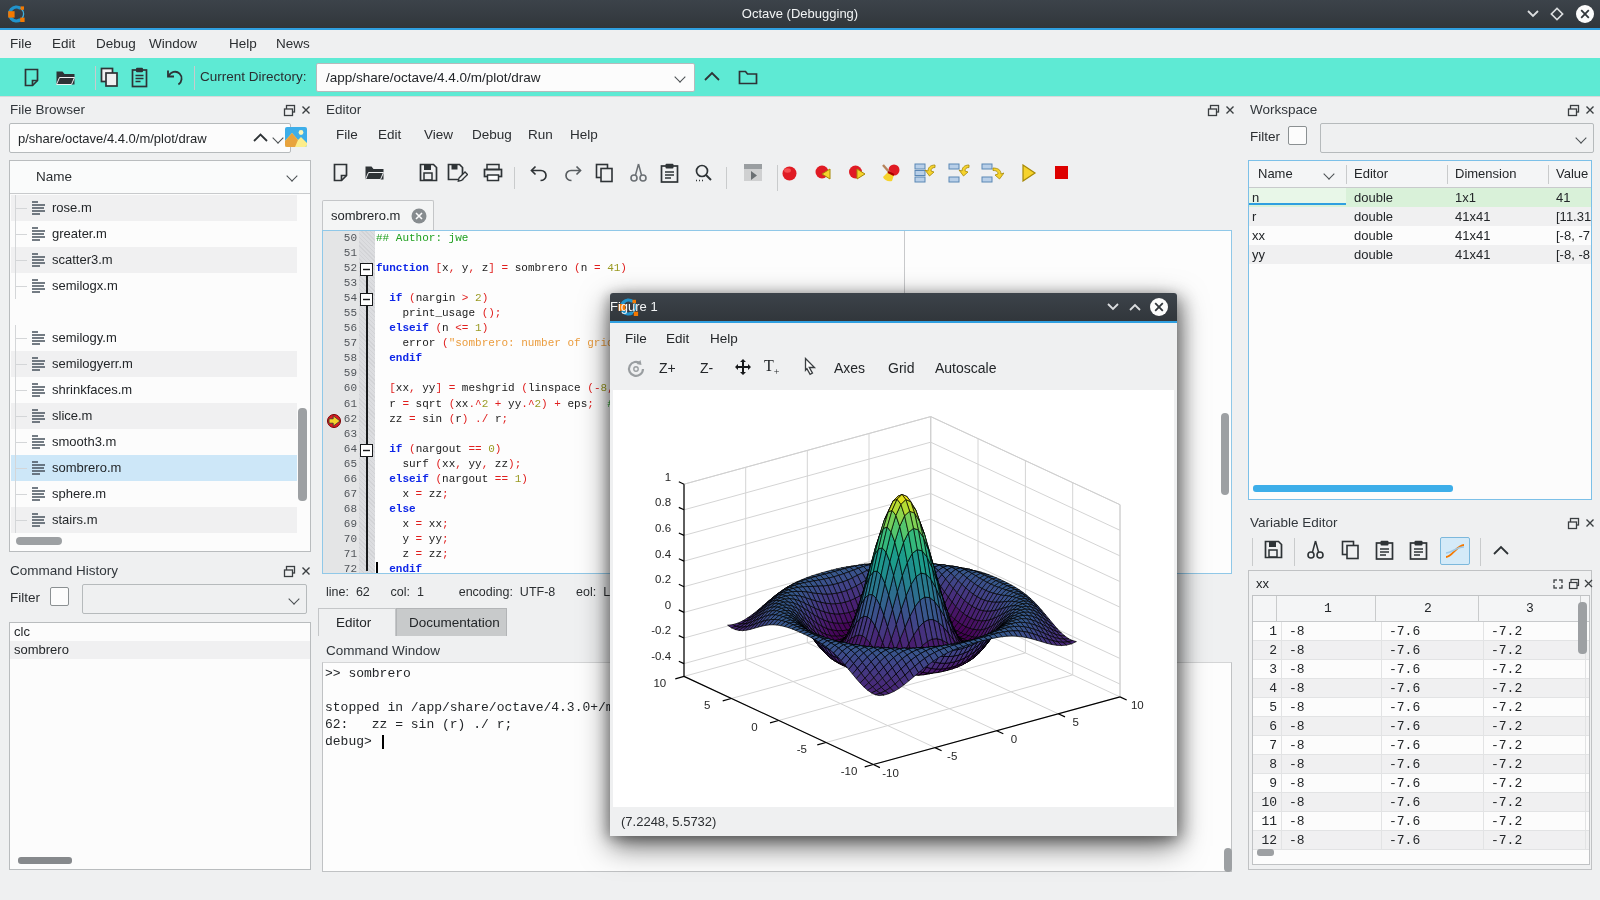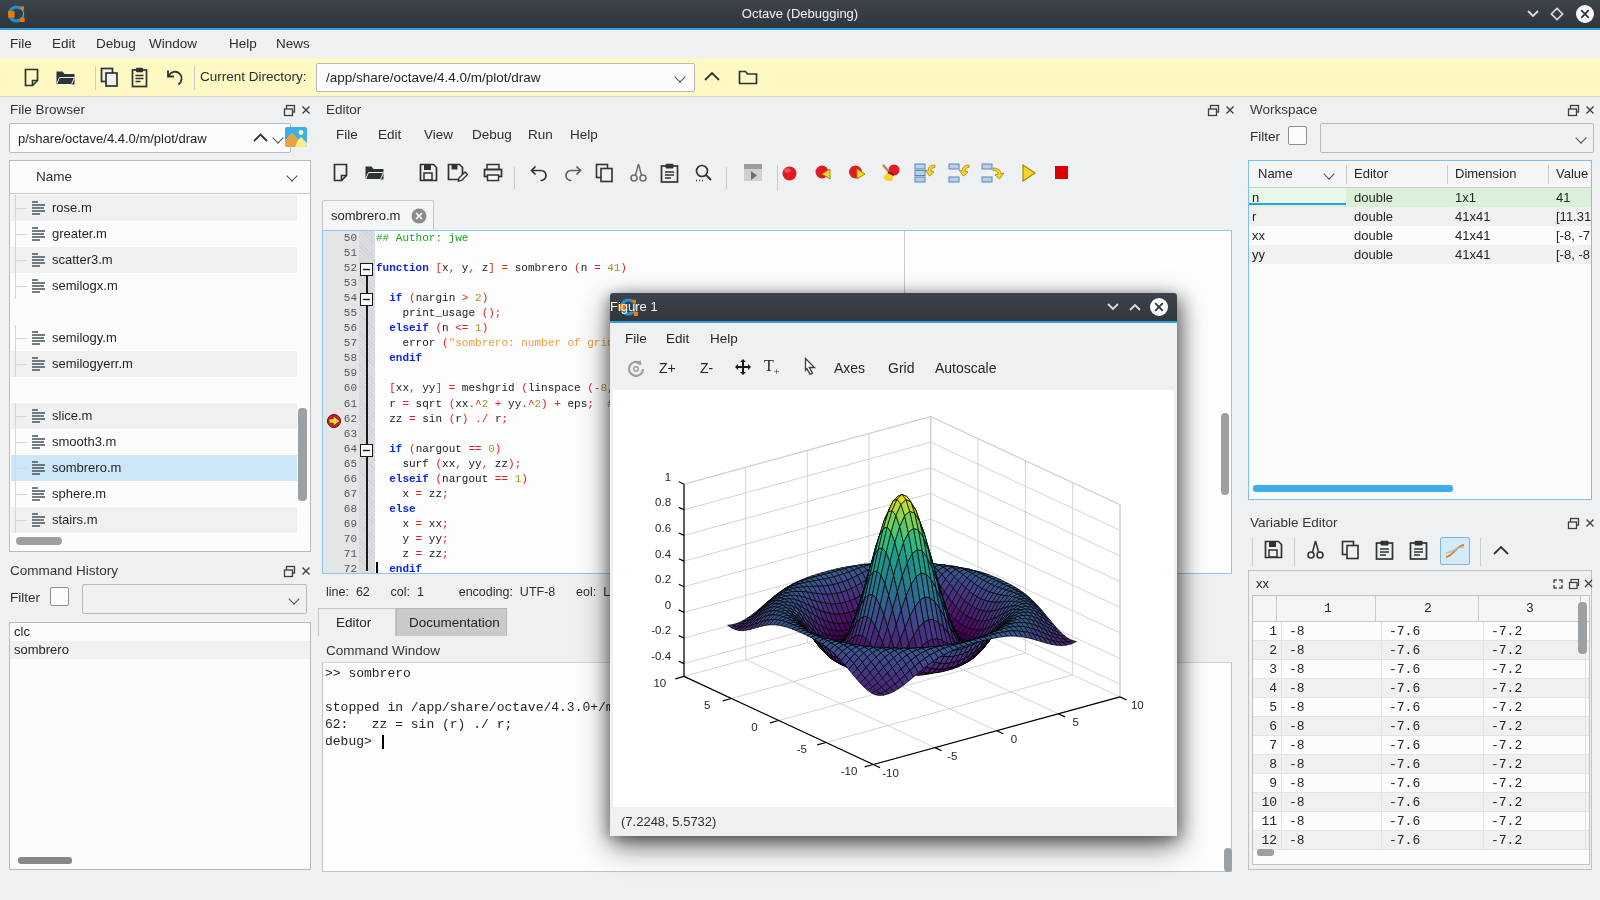--- a/index.html
+++ b/index.html
@@ -1,21 +1,21 @@
 <!DOCTYPE html>
 <html><head><meta charset="utf-8">
 <style>
 *{margin:0;padding:0;box-sizing:border-box}
 html,body{width:1600px;height:900px;overflow:hidden;background:#eff0f1;font-family:"Liberation Sans",sans-serif;color:#232629}
 .abs{position:absolute}
 .titlebar{position:absolute;left:0;top:0;width:1600px;height:30px;background:linear-gradient(#3c434a,#31363b);border-bottom:2px solid #2f9fe0}
 .titlebar .t{position:absolute;width:100%;text-align:center;top:6px;font-size:13px;color:#f2f4f5}
 .menubar{position:absolute;left:0;top:30px;width:1600px;height:28px;background:#eff0f1}
 .menubar span{position:absolute;top:6px;font-size:13.5px;color:#2b2e31}
-.mtoolbar{position:absolute;left:0;top:58px;width:1600px;height:39px;background:#fef9c3;border-bottom:1px solid #d8d9da}
+.mtoolbar{position:absolute;left:0;top:58px;width:1600px;height:39px;background:#5eead4;border-bottom:1px solid #d8d9da}
 .vsep{position:absolute;width:1px;background:#c9cbcc}
 .combo{position:absolute;background:#fcfcfc;border:1px solid #b6babc;border-radius:2px}
 .combo .chev{position:absolute;right:8px}
 .chevd{width:8px;height:8px;border-right:1.6px solid #4a4f52;border-bottom:1.6px solid #4a4f52;transform:rotate(45deg)}
 .panel-title{font-size:13.5px;color:#31363b}
 .icon{position:absolute}
 svg{display:block}
 .fb-row{position:absolute;left:1px;width:286px;height:26px;font-size:13px}
 .fb-row .nm{position:absolute;left:41px;top:5px}
 .mono{font-family:"Liberation Mono",monospace}
@@ -159,20 +159,28 @@
           </svg>
 <span class="nm">semilogy.m</span>
         </div>
 <div class="fb-row" style="top:156px;background:#f0f0f1;">
 <div style="position:absolute;left:4px;top:0px;width:1px;height:26px;background:#d4d6d8"></div>
 <div style="position:absolute;left:4px;top:13px;width:12px;height:1px;background:#d4d6d8"></div>
 <svg style="position:absolute;left:20px;top:5px" width="16" height="16" viewBox="0 0 16 16">
             <path d="M1 2h6M1 5h13M1 8h12M1 11h13M1 14h8" stroke="#47525c" stroke-width="1.5"></path>
           </svg>
 <span class="nm">semilogyerr.m</span>
+        </div>
+<div class="fb-row" style="top:182px;">
+<div style="position:absolute;left:4px;top:0px;width:1px;height:26px;background:#d4d6d8"></div>
+<div style="position:absolute;left:4px;top:13px;width:12px;height:1px;background:#d4d6d8"></div>
+<svg style="position:absolute;left:20px;top:5px" width="16" height="16" viewBox="0 0 16 16">
+            <path d="M1 2h6M1 5h13M1 8h12M1 11h13M1 14h8" stroke="#47525c" stroke-width="1.5"></path>
+          </svg>
+<span class="nm">shrinkfaces.m</span>
         </div>
 <div class="fb-row" style="top:208px;background:#f0f0f1;">
 <div style="position:absolute;left:4px;top:0px;width:1px;height:26px;background:#d4d6d8"></div>
 <div style="position:absolute;left:4px;top:13px;width:12px;height:1px;background:#d4d6d8"></div>
 <svg style="position:absolute;left:20px;top:5px" width="16" height="16" viewBox="0 0 16 16">
             <path d="M1 2h6M1 5h13M1 8h12M1 11h13M1 14h8" stroke="#47525c" stroke-width="1.5"></path>
           </svg>
 <span class="nm">slice.m</span>
         </div>
 <div class="fb-row" style="top:234px;">

